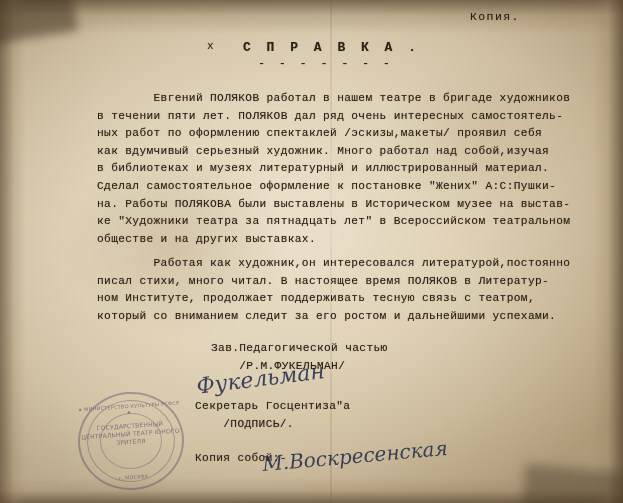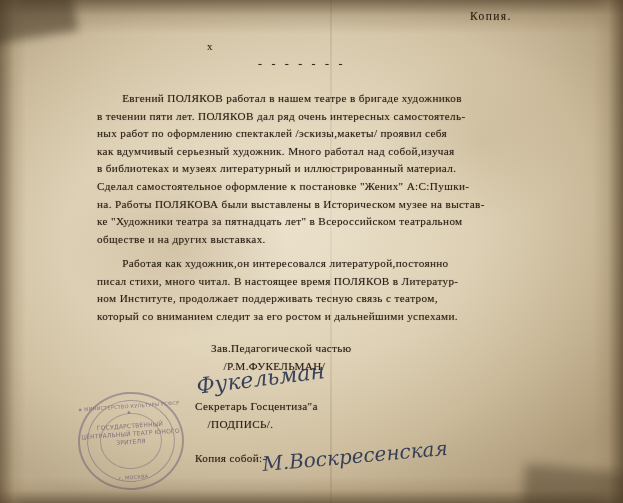--- a/index.html
+++ b/index.html
@@ -63,21 +63,21 @@
   }
   .crease {
     position:absolute; left:330px; top:0; width:2px; height:503px;
     background: linear-gradient(180deg, rgba(120,100,70,0.18), rgba(120,100,70,0.05) 40%, rgba(120,100,70,0.2));
   }
 
   
   .tw {
     position: absolute;
     color: #2b2218;
-    font-family: Liberation Serif, serif;
+    font-family: Liberation Mono, monospace;
     letter-spacing: 0.6px;
     white-space: pre;
     text-shadow: 0 0 1px rgba(60,45,28,0.45);
   }
   .kopiya {
     top: 10px; left: 470px;
     font-size: 11.5px;
     letter-spacing: 1.4px;
   }
   .title {
@@ -197,20 +197,21 @@
   <div class="crease"></div>
   <div class="edge-top"></div>
   <div class="edge-bottom"></div>
   <div class="edge-left"></div>
   <div class="edge-right"></div>
   <div class="corner-tl"></div>
   <div class="corner-br"></div>
 
   <div class="tw kopiya">Копия.</div>
   <div class="tw xmark">х</div>
+  <div class="tw title">С П Р А В К А .</div>
   <div class="tw title-rule">- - - - - - -</div>
 
   <div class="tw body-block">        Евгений ПОЛЯКОВ работал в нашем театре в бригаде художников
 в течении пяти лет. ПОЛЯКОВ дал ряд очень интересных самостоятель-
 ных работ по оформлению спектаклей /эскизы,макеты/ проявил себя
 как вдумчивый серьезный художник. Много работал над собой,изучая
 в библиотеках и музеях литературный и иллюстрированный материал.
 Сделал самостоятельное оформление к постановке "Жених" А:С:Пушки-
 на. Работы ПОЛЯКОВА были выставлены в Историческом музее на выстав-
 ке "Художники театра за пятнадцать лет" в Всероссийском театральном

